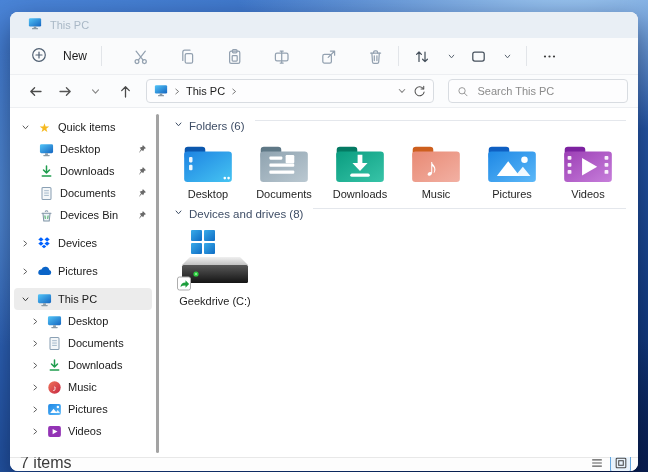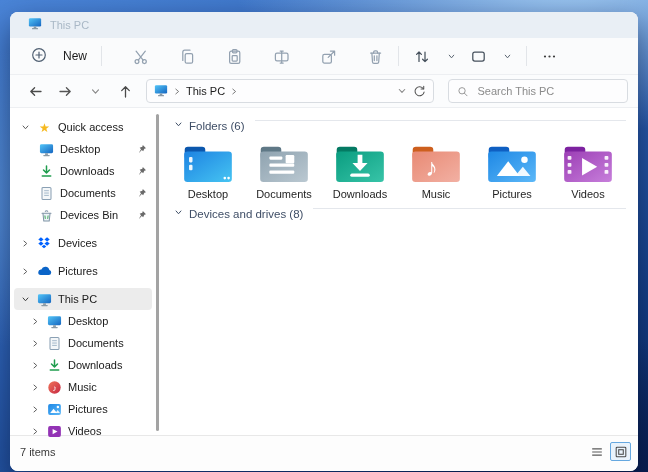--- a/index.html
+++ b/index.html
@@ -63,22 +63,22 @@
   .section-hdr .line{flex:1;height:1px;background:#e4e7ec;margin-left:4px;}
   .folder-grid{display:flex;margin:0 0 8px -4px;}
   .tile{width:77.5px;display:flex;flex-direction:column;align-items:center;cursor:default;}
   .tile svg{width:52px;height:46px;}
   .tile .lbl{font-size:11px;color:#1f1f1f;margin-top:1px;white-space:nowrap;}
   .drive-tile{width:86px;display:flex;flex-direction:column;align-items:center;margin-left:-2px;cursor:default;}
   .drive-tile svg{width:80px;height:66px;}
   .drive-tile .lbl{font-size:11px;color:#1f1f1f;margin-top:0;white-space:nowrap;}
 
   
-  .statusbar{height:36px;flex:0 0 auto;background:#fdfdfd;border-top:1px solid #e8e8e8;
-    display:flex;align-items:center;padding:0 7px 4px 10px;font-size:11px;color:#3a3a3a;}
+  .statusbar{height:14px;flex:0 0 auto;background:#fdfdfd;border-top:1px solid #e8e8e8;
+    display:flex;align-items:center;padding:0 7px 4px 10px;font-size:16px;color:#3a3a3a;}
   .sb-right{margin-left:auto;display:flex;align-items:center;gap:3px;}
   .view-btn{width:21px;height:19px;display:flex;align-items:center;justify-content:center;border:1px solid transparent;border-radius:2px;}
   .view-btn.selected{border-color:#66a8e0;background:#e9f3fc;}
 </style>
 </head>
 <body>
 
 <svg width="0" height="0" style="position:absolute">
   <defs>
     <linearGradient id="g-desk" x1="0" y1="0" x2="1" y2="1">
@@ -291,21 +291,21 @@
           <span class="chev">
               <svg width="9" height="9" viewBox="0 0 10 10">
                 <path d="M2.3 3.3 L5 6.4 L7.7 3.3" stroke="#5c5c5c" fill="none" stroke-width="1.1" stroke-linecap="round" stroke-linejoin="round"></path>
               </svg>
             </span>
           <span class="ic">
               <svg width="15" height="15" viewBox="0 0 16 16">
                 <text x="8" y="12.6" text-anchor="middle" font-size="13" fill="#f6b91f">★</text>
               </svg>
             </span>
-          <span>Quick access</span>
+          <span>Quick items</span>
         </div>
         <div class="sb-row child">
           <span class="ic">
               <svg width="15" height="15" viewBox="0 0 16 16">
                 <rect x="1" y="2.5" width="14" height="9.5" rx="1.5" fill="url(#g-mon)"></rect>
                 <rect x="6.5" y="12" width="3" height="1.8" fill="#8a9aa6"></rect>
                 <rect x="4.5" y="13.8" width="7" height="1.4" rx=".7" fill="#8a9aa6"></rect>
               </svg>
             </span>
           <span>Desktop</span>
@@ -573,20 +573,35 @@
         </div>
 
         <div class="section-hdr">
           <svg width="9" height="9" viewBox="0 0 10 10">
               <path d="M2.3 3.3 L5 6.4 L7.7 3.3" stroke="#3f4e66" fill="none" stroke-width="1.1" stroke-linecap="round" stroke-linejoin="round"></path>
             </svg>
           <span>Devices and drives (8)</span>
           <span class="line"></span>
         </div>
 
+        <div class="drive-tile">
+          <svg viewBox="0 0 80 66">
+            <rect x="16" y="1" width="11" height="11" rx="1" fill="url(#g-win)"></rect>
+            <rect x="29" y="1" width="11" height="11" rx="1" fill="url(#g-win)"></rect>
+            <rect x="16" y="14" width="11" height="11" rx="1" fill="url(#g-win)"></rect>
+            <rect x="29" y="14" width="11" height="11" rx="1" fill="url(#g-win)"></rect>
+            <polygon points="15,28 65,28 73,36 7,36" fill="url(#g-hddtop)"></polygon>
+            <rect x="7" y="36" width="66" height="18" rx="1.5" fill="url(#g-hdd)"></rect>
+            <circle cx="21" cy="45" r="2.6" fill="#2ecc40"></circle>
+            <circle cx="21" cy="45" r="1.1" fill="#8ff59a"></circle>
+            <rect x="2.5" y="48" width="13" height="13" rx="2" fill="#fff" stroke="#adadad" stroke-width="1"></rect>
+            <path d="M5.5 58 q.2-4.4 5-4.6 v-2.2 l3.6 3.8 -3.6 3.8 v-2.2 q-3.6 0-5 1.4 z" fill="#1c9e3c"></path>
+          </svg>
+          <span class="lbl">Geekdrive (C:)</span>
+        </div>
       </div>
     </div>
 
     <div class="statusbar">
       <span>7 items</span>
       <div class="sb-right">
         <span class="view-btn">
           <svg width="14" height="14" viewBox="0 0 16 16">
               <path d="M2.5 4.5 h11 M2.5 8 h11 M2.5 11.5 h11" stroke="#5a5a5a" stroke-width="1.3"></path>
             </svg>

